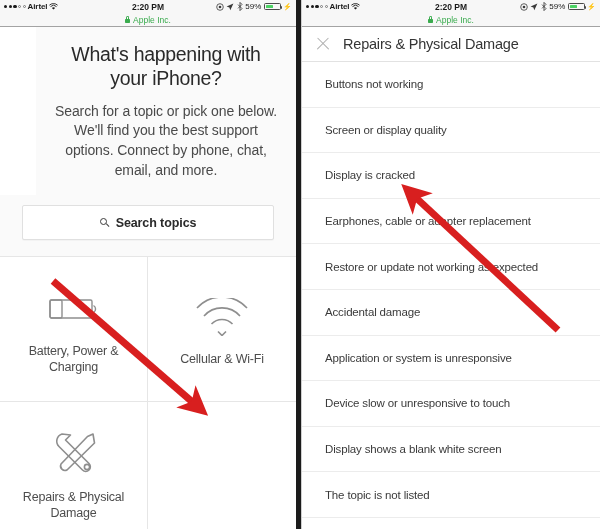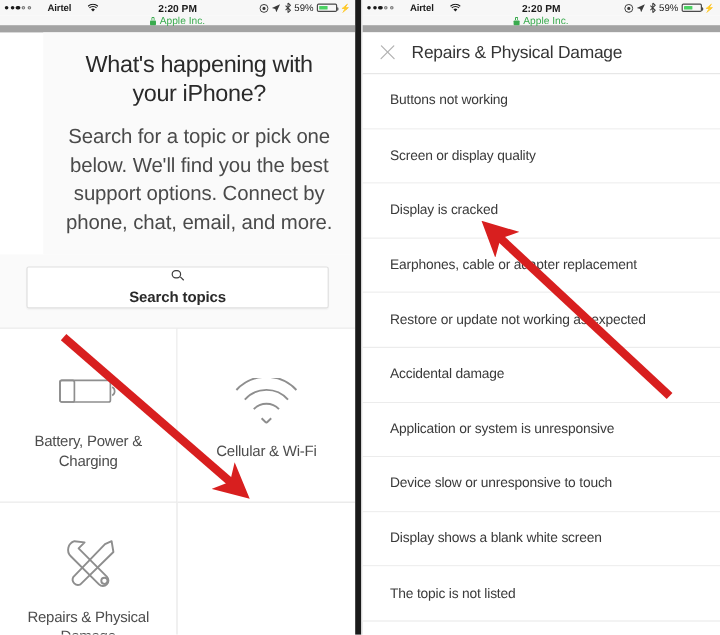--- a/index.html
+++ b/index.html
@@ -26,21 +26,21 @@
     height: 13px;
     background: #f7f7f7;
     display: flex;
     align-items: center;
     padding: 0 4px;
     font-size: 8px;
     color: #1a1a1a;
     font-weight: bold;
     position: relative;
   }
-  .sb-left { display: flex; align-items: center; gap: 14px; }
+  .sb-left { display: flex; align-items: center; gap: 2px; }
   .dots { display: flex; align-items: center; gap: 1.5px; }
   .dot { width: 3.2px; height: 3.2px; border-radius: 50%; background: #1a1a1a; }
   .dot.hollow { background: transparent; border: 0.8px solid #7a7a7a; width: 3px; height: 3px; }
   .carrier { font-size: 8px; font-weight: bold; letter-spacing: -0.1px; }
   .sb-center {
     position: absolute; left: 0; right: 0; text-align: center;
     font-size: 8.5px; font-weight: bold; pointer-events: none;
   }
   .sb-right { margin-left: auto; display: flex; align-items: center; gap: 2.5px; }
   .battpct { font-size: 8px; font-weight: normal; }
@@ -52,21 +52,21 @@
     content: ""; position: absolute; right: -2.6px; top: 2px;
     width: 1.6px; height: 3.2px; background: #4a4a4a; border-radius: 0 1px 1px 0;
   }
   .batt-fill { height: 100%; background: #4cd264; border-radius: 0.5px; }
   .bolt { font-size: 7px; color: #3a3a3a; }
 
   
   .domainbar {
     height: 14px; background: #f7f7f7;
     display: flex; align-items: center; justify-content: center;
-    gap: 3px; border-bottom: 6px solid #a3a3a3;
+    gap: 3px; border-bottom: 1px solid #a3a3a3;
   }
   .domain-text { font-size: 8.5px; color: #3aab4e; }
   .lock-ico { width: 5px; height: 7px; position: relative; }
   .lock-body { position: absolute; bottom: 0; width: 5px; height: 4px; background: #3aab4e; border-radius: 0.7px; }
   .lock-shackle {
     position: absolute; top: 0; left: 1px; width: 3px; height: 3.4px;
     border: 1px solid #3aab4e; border-bottom: none; border-radius: 2px 2px 0 0;
   }
 
   
@@ -75,30 +75,29 @@
     padding: 16px 18px 14px;
     text-align: center;
     margin-left: 36px;
   }
   .hero h1 {
     font-size: 19.5px; font-weight: 400; color: #2a2a2a;
     line-height: 1.22; letter-spacing: -0.3px;
   }
   .hero p {
     margin-top: 11px;
-    font-size: 17px; color: #4a4a4a; line-height: 1.42;
+    font-size: 14px; color: #4a4a4a; line-height: 1.42;
     letter-spacing: -0.1px;
   }
   .searchwrap { background: #fafafa; padding: 10px 22px 16px; }
   .searchbox {
     height: 35px; background: #ffffff; border: 1px solid #e0e0e0;
     border-radius: 2px;
     display: flex; align-items: center; justify-content: center; gap: 6px;
     box-shadow: 0 1px 1px rgba(0,0,0,0.03);
-    flex-direction: column;
   }
   .mag { width: 10px; height: 10px; position: relative; flex: none; }
   .mag-c {
     position: absolute; top: 0; left: 0; width: 7.5px; height: 7.5px;
     border: 1.3px solid #3d3d3d; border-radius: 50%;
   }
   .mag-h {
     position: absolute; bottom: 0.2px; right: 0.2px; width: 4px; height: 1.3px;
     background: #3d3d3d; transform: rotate(45deg); transform-origin: right center;
   }

